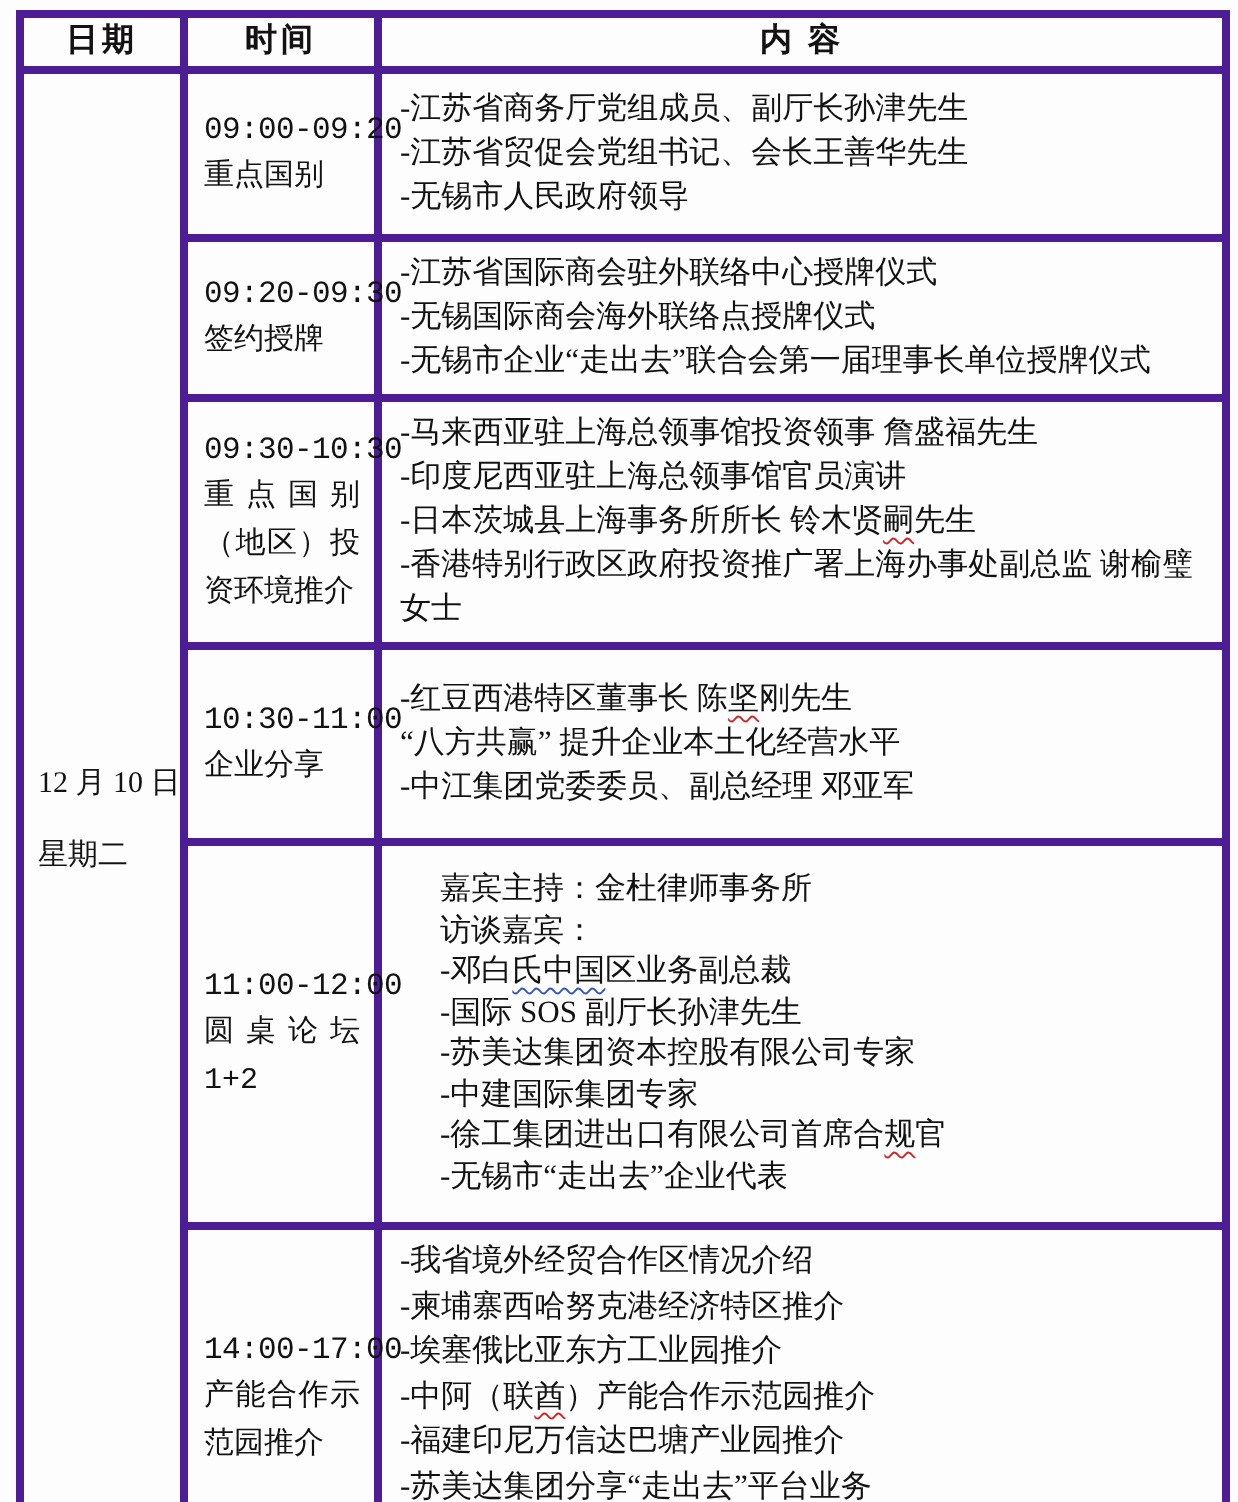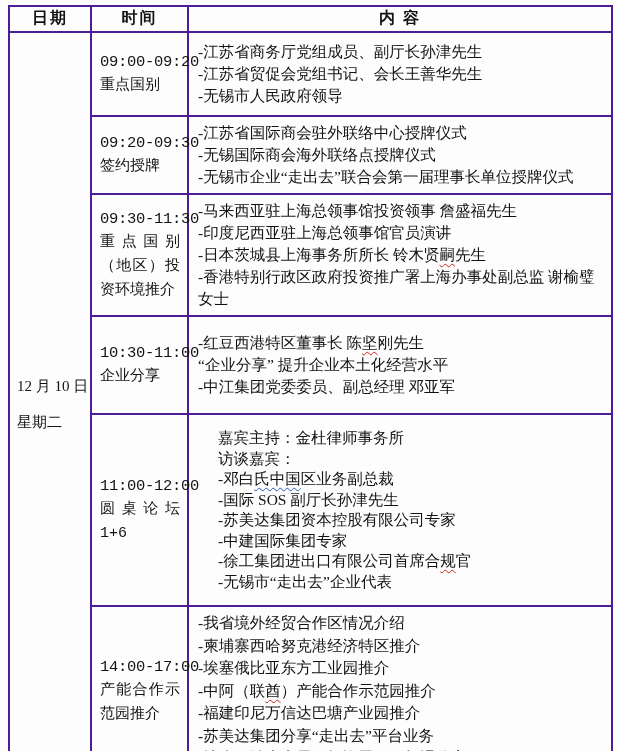--- a/index.html
+++ b/index.html
@@ -18,21 +18,21 @@
     padding: 5px 0 0 8px;
   }
   table.schedule {
     border-collapse: collapse;
     table-layout: fixed;
     width: 603px;
     background: #fdfdfd;
   }
   table.schedule th,
   table.schedule td {
-    border: 2px solid #4c1d95;
+    border: 4px solid #4c1d95;
     vertical-align: middle;
     box-sizing: border-box;
   }
   table.schedule {
     border: 2px solid #1a1a1a;
   }
   col.c-date { width: 82px; }
   col.c-time { width: 97px; }
   col.c-content { width: 424px; }
 
@@ -151,45 +151,45 @@
             <div class="session-text">签约授牌</div>
           </td>
           <td class="content-cell">
             <div class="content-line"><span>-江苏省国际商会驻外联络中心授牌仪式</span></div>
             <div class="content-line"><span>-无锡国际商会海外联络点授牌仪式</span></div>
             <div class="content-line"><span>-无锡市企业“走出去”联合会第一届理事长单位授牌仪式</span></div>
           </td>
         </tr>
         <tr class="r3">
           <td class="time-cell">
-            <div class="time-text">09:30-11:30</div>
+            <div class="time-text">09:30-10:30</div>
             <div class="session-text">重点国别（地区）投资环境推介</div>
           </td>
           <td class="content-cell">
             <div class="content-line"><span>-马来西亚驻上海总领事馆投资领事 詹盛福先生</span></div>
             <div class="content-line"><span>-印度尼西亚驻上海总领事馆官员演讲</span></div>
             <div class="content-line"><span>-日本茨城县上海事务所所长 铃木贤</span><span class="sq-red">嗣</span><span>先生</span></div>
             <div class="content-line"><span>-香港特别行政区政府投资推广署上海办事处副总监 谢榆璧女士</span></div>
           </td>
         </tr>
         <tr class="r4">
           <td class="time-cell">
             <div class="time-text">10:30-11:00</div>
             <div class="session-text">企业分享</div>
           </td>
           <td class="content-cell">
             <div class="content-line"><span>-红豆西港特区董事长 陈</span><span class="sq-red">坚</span><span>刚先生</span></div>
-            <div class="content-line"><span>“企业分享” 提升企业本土化经营水平</span></div>
+            <div class="content-line"><span>“八方共赢” 提升企业本土化经营水平</span></div>
             <div class="content-line"><span>-中江集团党委委员、副总经理 邓亚军</span></div>
           </td>
         </tr>
         <tr class="r5">
           <td class="time-cell">
             <div class="time-text">11:00-12:00</div>
-            <div class="session-text">圆桌论坛 1+6</div>
+            <div class="session-text">圆桌论坛 1+2</div>
           </td>
           <td class="content-cell">
             <div class="content-line"><span>嘉宾主持：金杜律师事务所</span></div>
             <div class="content-line"><span>访谈嘉宾：</span></div>
             <div class="content-line"><span>-邓白</span><span class="sq-blue">氏中国</span><span>区业务副总裁</span></div>
             <div class="content-line"><span>-国际 SOS 副厅长孙津先生</span></div>
             <div class="content-line"><span>-苏美达集团资本控股有限公司专家</span></div>
             <div class="content-line"><span>-中建国际集团专家</span></div>
             <div class="content-line"><span>-徐工集团进出口有限公司首席合</span><span class="sq-red">规</span><span>官</span></div>
             <div class="content-line"><span>-无锡市“走出去”企业代表</span></div>

